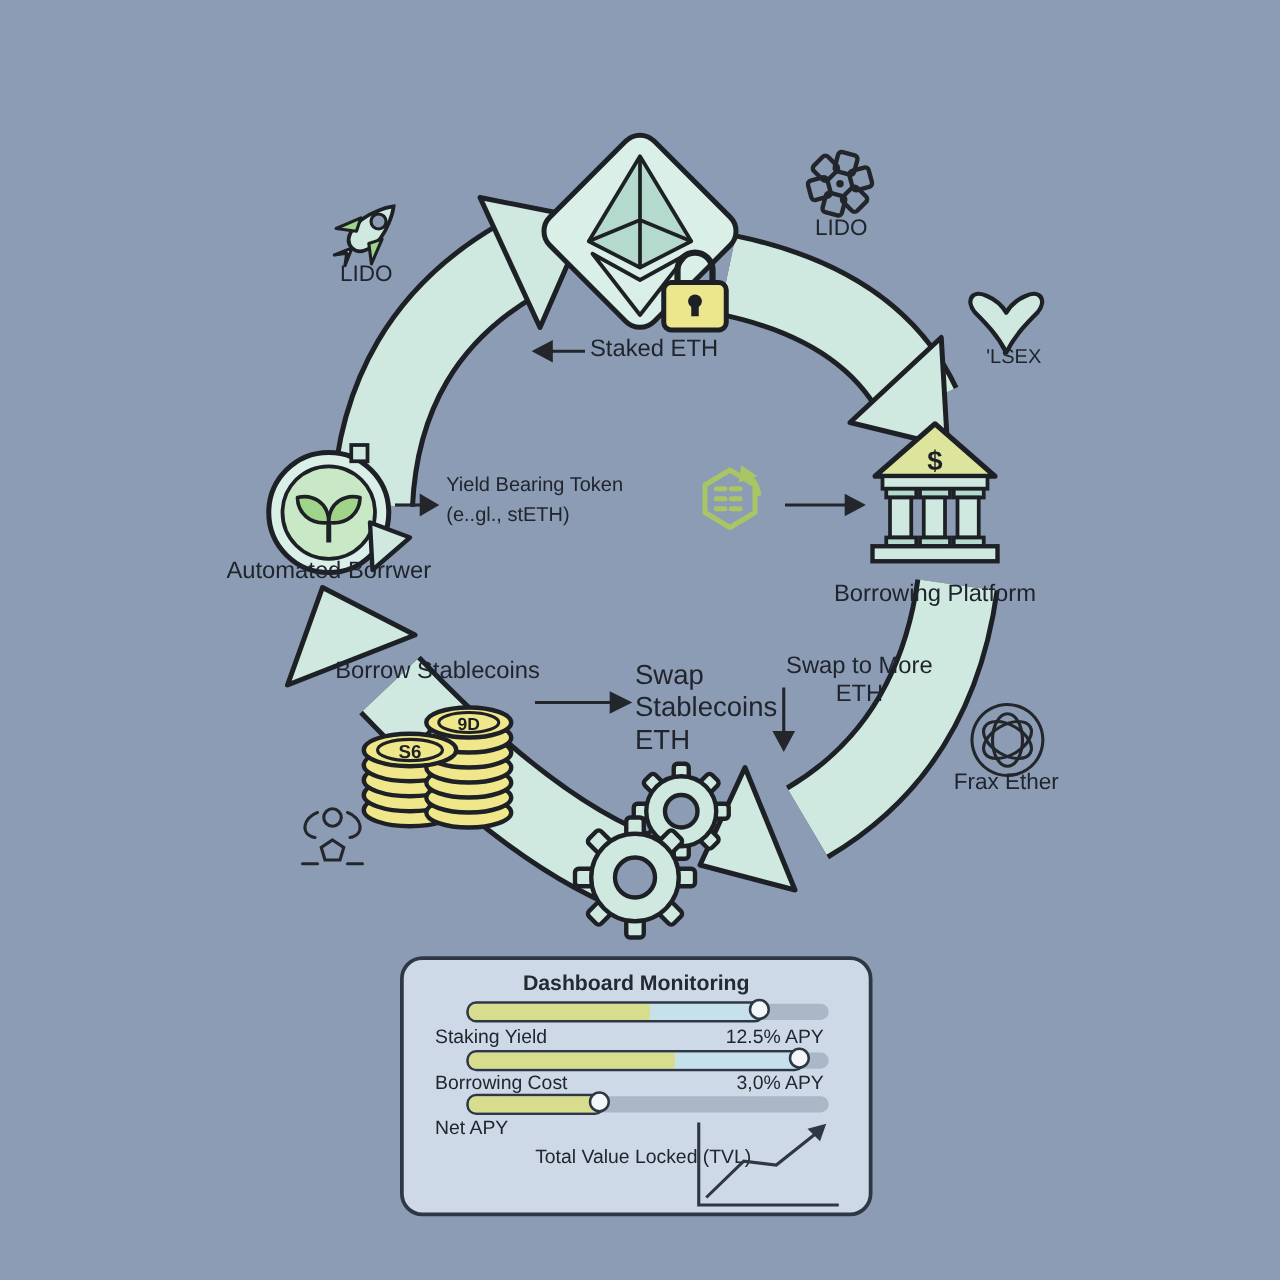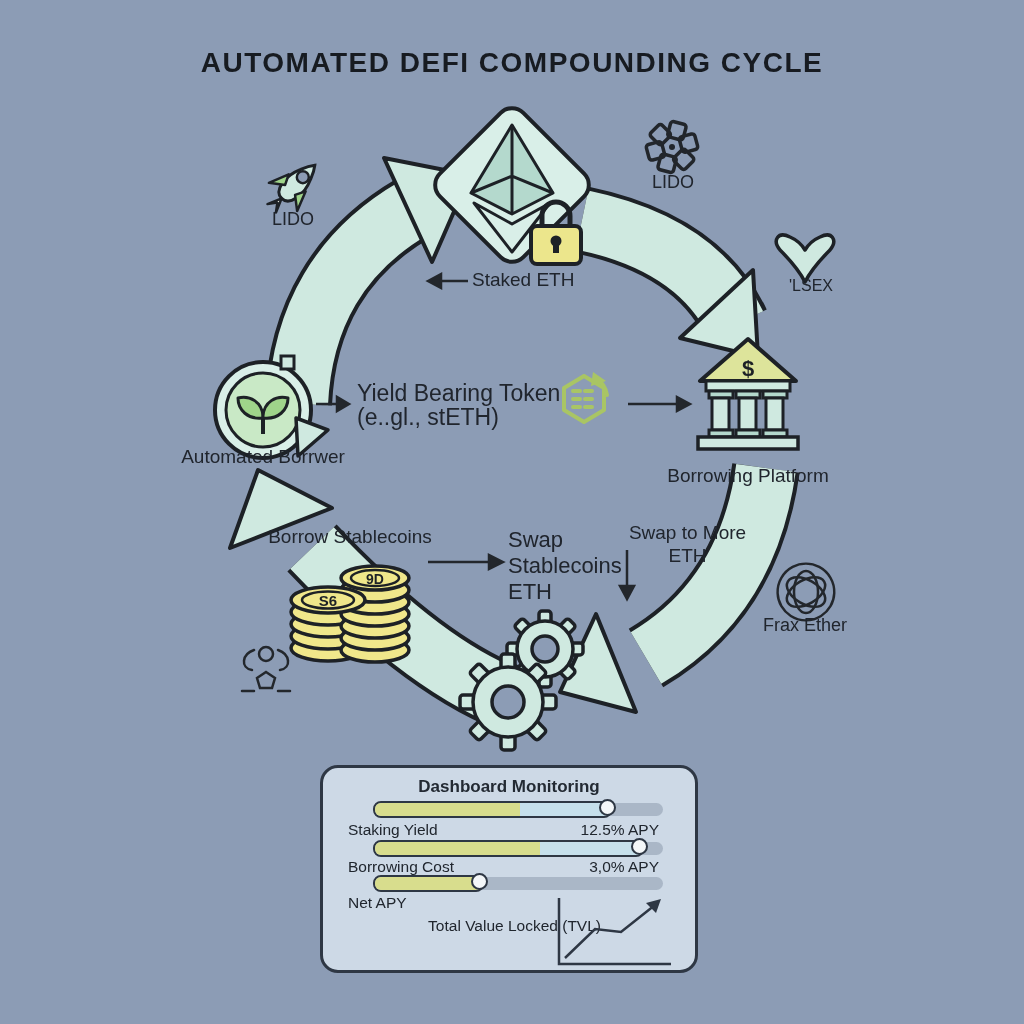--- a/index.html
+++ b/index.html
@@ -6,21 +6,21 @@
   #canvas{
     position:relative;width:1024px;height:1024px;overflow:hidden;
     background:var(--bg,#8c9cb5);
     font-family:"Liberation Sans", sans-serif;
     color:var(--ink,#20252d);
   }
   svg{position:absolute;left:0;top:0;}
   .t{position:absolute;white-space:nowrap;color:var(--ink,#20252d);}
   .ctr{text-align:center;white-space:normal;}
   .title{left:0;right:0;top:47px;text-align:center;font-size:28px;font-weight:600;letter-spacing:1.5px;color:#171b21;}
-  .s16{font-size:16px}.s18{font-size:18px}.s19{font-size:19px}.s21{font-size:23px}.s22{font-size:22px}
+  .s16{font-size:16px}.s18{font-size:18px}.s19{font-size:19px}.s21{font-size:16px}.s22{font-size:22px}
 
   
   .panel{
     position:absolute;left:320px;top:765px;width:378px;height:208px;
     background:var(--panel,#cdd9e6);
     border:3px solid #2e3744;border-radius:18px;box-sizing:border-box;
   }
   .panel-title{position:absolute;left:0;right:0;top:9px;text-align:center;font-size:17px;font-weight:700;color:#232a33;}
   .bar-track{position:absolute;left:50px;width:290px;height:13px;border-radius:8px;background:var(--track,#aab7c7);}
   .bar-fill{position:absolute;left:0;top:-2px;height:13px;border:2.5px solid #2e3744;border-radius:8px;overflow:hidden;display:flex;}
@@ -201,21 +201,20 @@
         <polygon points="349,404 337,397 337,411"></polygon>
       <path d="M 628,404 H 680" fill="none"></path>
         <polygon points="690,404 677,397 677,411"></polygon>
       <path d="M 428,562 H 492" fill="none"></path>
         <polygon points="503,562 489,555 489,569"></polygon>
       <path d="M 627,550 V 587" fill="none"></path>
         <polygon points="627,599 620,586 634,586"></polygon>
     </g>
   </svg>
 
-  <div class="t title">AUTOMATED DEFI COMPOUNDING CYCLE</div>
 
   <div class="t s18 ctr" style="left:258px;top:209px;width:70px;">LIDO</div>
   <div class="t s19" style="left:472px;top:269px;">Staked ETH</div>
   <div class="t s18 ctr" style="left:638px;top:172px;width:70px;">LIDO</div>
   <div class="t s16 ctr" style="left:780px;top:277px;width:62px;">'LSEX</div>
 
   <div class="t s21" style="left:357px;top:380px;">Yield Bearing Token</div>
   <div class="t s21" style="left:357px;top:404px;">(e..gl., stETH)</div>
 
   <div class="t s19 ctr" style="left:160px;top:446px;width:206px;">Automated Borrwer</div>

